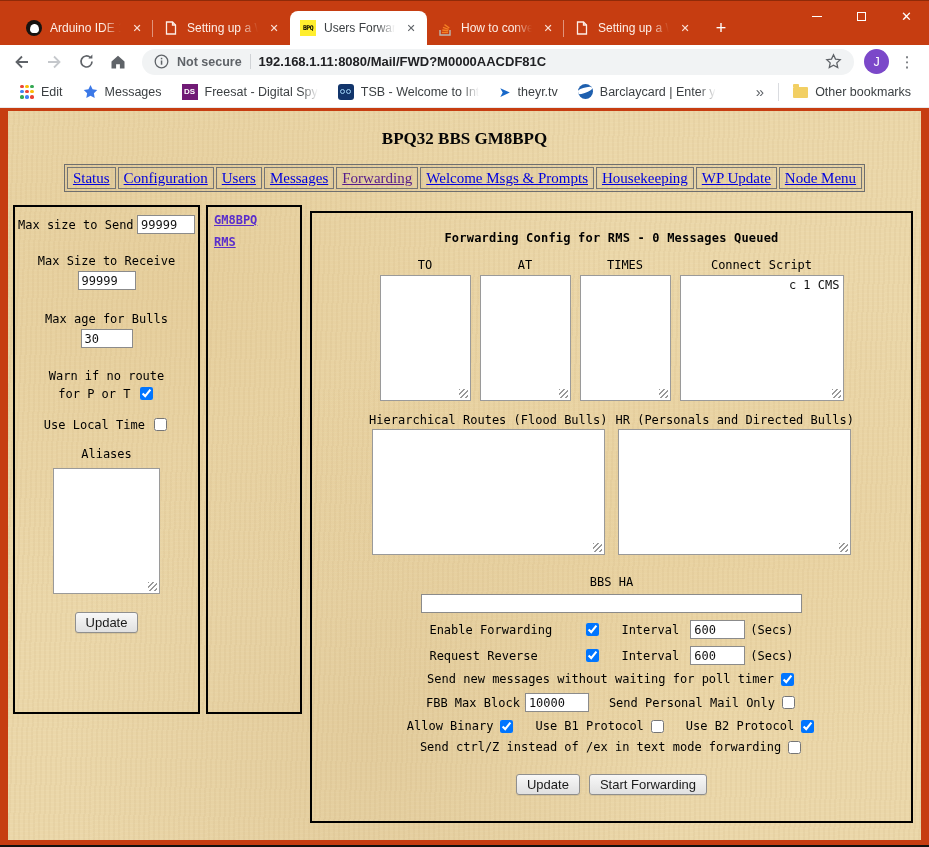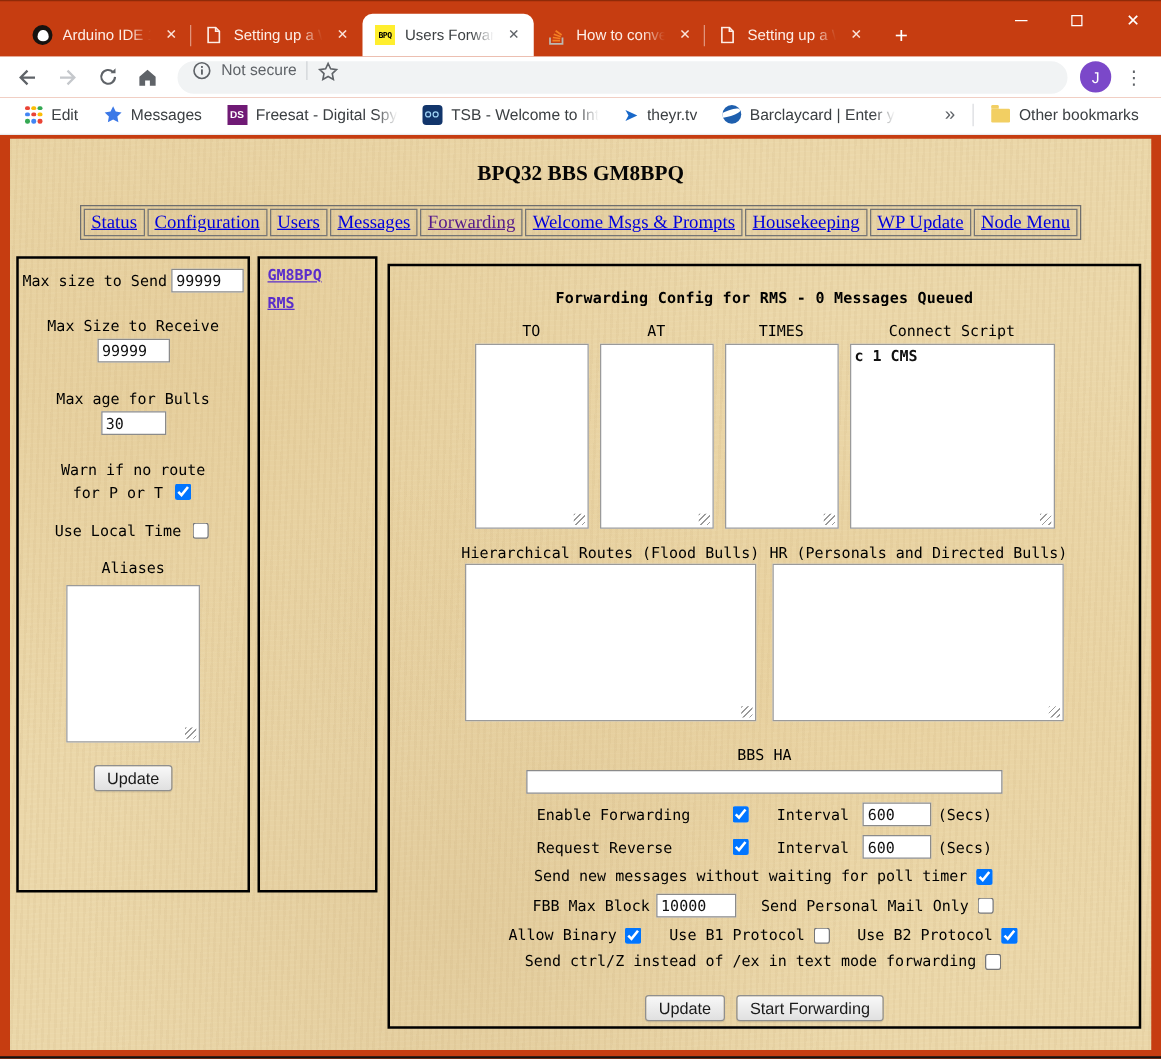--- a/index.html
+++ b/index.html
@@ -35,21 +35,21 @@
                        background:#fff; border-radius:45% 45% 50% 50%/60% 60% 40% 40%; }
   .fav-bpq { background:#ffee2e; color:#000; font:bold 6.5px "DejaVu Sans Mono",monospace;
              letter-spacing:-.5px; line-height:1; }
   .fav-so svg, .fav-doc svg { display:block; }
 
   
   .toolbar { height:33px; background:#fff; display:flex; align-items:center; padding:0 8px; gap:4px; }
   .tb-ico { width:28px; height:28px; border:none; background:transparent; border-radius:14px;
             display:flex; align-items:center; justify-content:center; cursor:pointer; flex:none; }
   .omnibox { flex:1; height:26px; margin:0 6px; background:#f1f3f4; border-radius:13px;
-             display:flex; padding:0 12px; gap:8px; cursor:text; }
+             display:flex; align-items:center; padding:0 12px; gap:8px; cursor:text;font-weight:bold; }
   .sec-text { font-size:12.5px; color:#5f6368; white-space:nowrap; }
   .omni-div { width:1px; height:15px; background:#d0d3d6; }
   .url-text { font-size:13px; color:#202124; white-space:nowrap; overflow:hidden; flex:1; }
   .avatar { width:25px; height:25px; border-radius:50%; background:#7b48c9; color:#fff;
             font-size:12.5px; display:flex; align-items:center; justify-content:center; cursor:pointer; flex:none; }
   .menu-dots { font-size:15px; color:#5f6368; }
 
   
   .bookmarks { height:30px; background:#fff; display:flex; align-items:center; padding:0 12px 2px 14px;
                gap:8px; border-bottom:1px solid #e8eaed; }
@@ -122,21 +122,21 @@
   .lp-warn2 { margin-top:4px; display:block; }
   .lp-local { margin-top:17px; display:block; }
   .lp-alias { margin-top:15px; display:block; }
   .lp textarea { width:107px; height:126px; margin-top:7px; }
   .lp .btn { margin-top:15px; }
 
   
   .main-heading { font-weight:bold; letter-spacing:.2px; }
   .cols { display:flex; justify-content:center; align-items:flex-start; gap:9px; margin-top:13px; }
   .col label { display:block; margin-bottom:3px; }
-  .col textarea { width:91px; height:148px; text-align:left;font-weight:bold; }
+  .col textarea { width:91px; height:126px; text-align:right; }
   .col.wide textarea { width:164px; }
   .hr-row { display:flex; justify-content:center; align-items:flex-start; gap:8px; margin-top:9px; }
   .hr-col label { display:block; margin-bottom:2px; white-space:nowrap; }
   .hr-col textarea { width:233px; height:126px; text-align:left; }
   .rowc { display:flex; justify-content:center; align-items:center; margin-top:7px; gap:5px; white-space:nowrap; }
   .bbsha { margin-top:17px;flex-direction:column; }
   .bbsha input { width:381px; }
   .wfix { display:inline-block; width:150px; text-align:left; }
   .ivl { width:55px; margin-left:6px; }
   .gap { display:inline-block; width:10px; }
@@ -237,20 +237,21 @@
     </button>
 
     <div class="omnibox">
       <svg width="15" height="15" viewBox="0 0 15 15">
           <circle cx="7.5" cy="7.5" r="6.3" fill="none" stroke="#5f6368" stroke-width="1.3"></circle>
           <rect x="6.8" y="6.5" width="1.5" height="4.2" fill="#5f6368"></rect>
           <rect x="6.8" y="3.8" width="1.5" height="1.5" fill="#5f6368"></rect>
         </svg>
       <span class="sec-text">Not secure</span>
       <span class="omni-div"></span>
+      <span class="url-text">192.168.1.11:8080/Mail/FWD?M0000AACDF81C</span>
       <svg width="17" height="17" viewBox="0 0 17 17">
           <path d="M8.5 1.8l2 4.3 4.7.6-3.4 3.2.9 4.6-4.2-2.3-4.2 2.3.9-4.6L1.8 6.7l4.7-.6z" fill="none" stroke="#5f6368" stroke-width="1.3"></path>
         </svg>
     </div>
 
     <div class="avatar">J</div>
     <button class="tb-ico">
         <span class="menu-dots">⋮</span>
       </button>
   </div>

